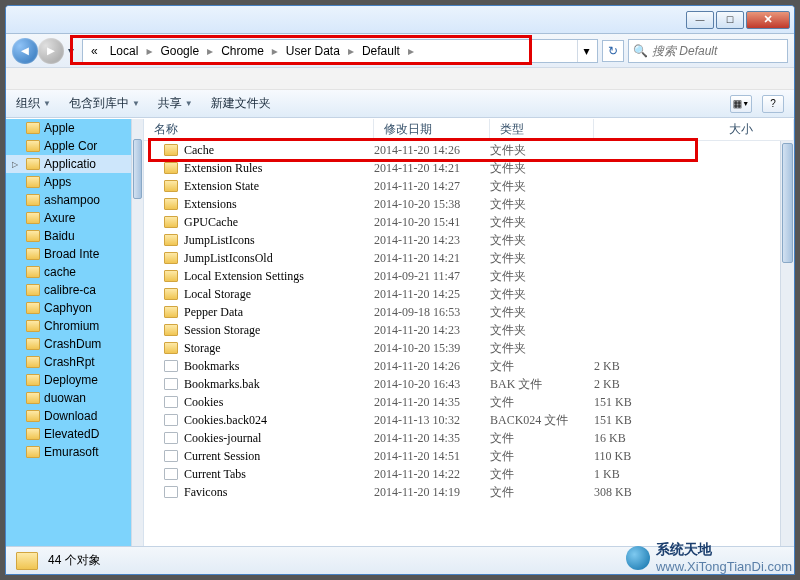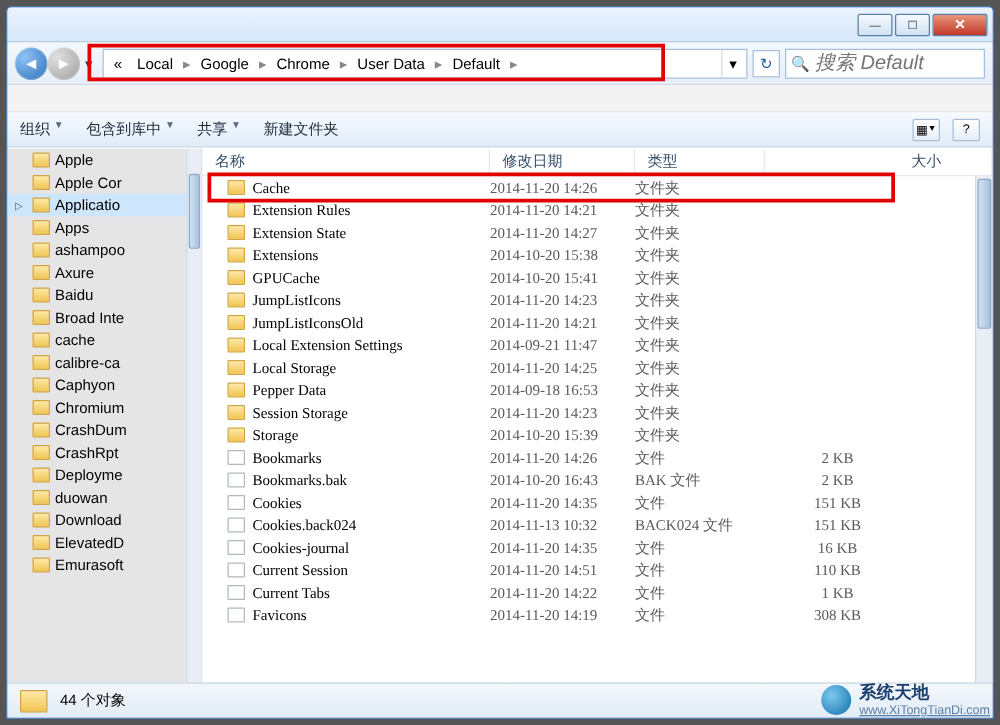--- a/index.html
+++ b/index.html
@@ -17,39 +17,39 @@
   .circle { width: 26px; height: 26px; border-radius: 50%; background: radial-gradient(circle at 30% 30%, #8fc3f7, #2a6fb5); color: #fff; display: flex; align-items: center; justify-content: center; font-size: 13px; cursor: pointer; box-shadow: inset 0 0 2px rgba(255,255,255,.6); }
   .circle.fwd { background: radial-gradient(circle at 30% 30%, #e0e0e0, #9e9e9e); }
   .crumbdrop { width: 14px; height: 24px; display: flex; align-items: center; justify-content: center; color: #2a3f55; cursor:pointer; }
   .addressbar { flex: 1; height: 24px; border: 1px solid #a7bfd8; background: #fff; display: flex; align-items: center; padding: 0 2px; position: relative; }
   .crumbs { display: flex; align-items: center; gap: 0px; flex: 1; overflow: hidden; }
   .crumb { padding: 2px 6px; cursor: pointer; white-space: nowrap; }
   .crumbsep { color: #888; padding: 0 2px; }
   .history-drop { width: 18px; height: 22px; display:flex; align-items:center; justify-content:center; border-left:1px solid #d0dae6; cursor:pointer;}
   .refresh { width: 22px; height: 22px; border: 1px solid #a7bfd8; background:#fff; display:flex; align-items:center; justify-content:center; cursor:pointer; color:#2962a8;}
   .searchbox { width: 160px; height: 24px; border: 1px solid #a7bfd8; background:#fff; display:flex; align-items:center; padding:0 4px; gap:4px; color:#5a6b7c; }
-  .searchbox input { border:none; outline:none; width:100%; font-size:16px; font-style:italic; color:#7a8894; background:transparent; }
+  .searchbox input { border:none; outline:none; width:100%; font-size:12px; font-style:italic; color:#7a8894; background:transparent; }
 
   
   .hl-red { position: absolute; border: 3px solid #e20000; pointer-events: none; z-index: 50; }
 
   
   .menubar { height: 22px; display: flex; align-items: center; padding: 0 6px; gap: 2px; background:#f3f3f3; border-bottom:1px solid #e3e3e3; }
   .menuitem { padding: 2px 8px; cursor: pointer; margin-top: 44px; }
 
   
   .toolbar { height: 28px; background: linear-gradient(#f7fafe,#e0ecf8); border-bottom:1px solid #c4d3e4; display:flex; align-items:center; padding:0 10px; gap:18px; position:relative; }
-  .toolitem { cursor:pointer; color:#1a2b3c; display:flex; gap:3px;}
+  .toolitem { cursor:pointer; color:#1a2b3c; display:flex; align-items:center; gap:3px;}
   .toolitem .drop { font-size:8px; color:#596d80;}
   .righttools { margin-left:auto; display:flex; gap:10px; align-items:center;}
   .iconbox { width:22px; height:18px; border:1px solid #a7bfd8; border-radius:2px; display:flex; align-items:center; justify-content:center; font-size:10px; cursor:pointer; background:linear-gradient(#fff,#e6eef8);}
 
   
   .body { position:absolute; top:113px; left:0; right:0; bottom:28px; display:flex; }
-  .treepane { width:156px; border-right:1px solid #d7e2ee; overflow:hidden; background:#e5e5e5; position:relative;}
+  .treepane { width:138px; border-right:1px solid #d7e2ee; overflow:hidden; background:#7dd3fc; position:relative;}
   .treepane-inner { position:absolute; inset:0 12px 0 0; overflow:hidden;}
   .vscroll { position:absolute; right:0; top:0; bottom:0; width:12px; background:#e9eef4; border-left:1px solid #d0dae6;}
   .vthumb { position:absolute; left:1px; right:1px; top:20px; height:60px; background:linear-gradient(to right,#d2e1f1,#a7c2de); border:1px solid #89a8c6; border-radius:2px; cursor:pointer;}
   .treeitem { display:flex; align-items:center; height:18px; padding-left:20px; gap:4px; cursor:pointer; white-space:nowrap; overflow:hidden;}
   .treeitem.sel { background:#cde6fb; }
   .folder-ico, .file-ico { width:14px; height:12px; flex-shrink:0; }
   .folder-ico { background: linear-gradient(#fde9a7,#f0c552); border:1px solid #d2a53f; border-radius:1px; position:relative;}
   .file-ico { background:#fff; border:1px solid #b0b9c2; border-radius:1px;}
 
   .listpane { flex:1; position:relative; background:#fff;font-family:Liberation Serif, serif; }
@@ -57,32 +57,32 @@
   .colh { border-right:1px solid #e3e9f0; padding:3px 10px; color:#35506a; cursor:pointer; display:flex; align-items:center;}
   .col-name { flex: 0 0 230px; }
   .col-date { flex: 0 0 116px; }
   .col-type { flex: 0 0 104px; }
   .col-size { flex: 1; text-align:center; justify-content:flex-end; padding-right:40px;}
   .listrows { position:absolute; top:22px; left:0; right:14px; bottom:0; overflow:hidden;}
   .row { display:flex; height:18px; align-items:center; cursor:pointer;}
   .row .c-name { flex:0 0 230px; padding-left:20px; display:flex; align-items:center; gap:6px; overflow:hidden; white-space:nowrap;}
   .row .c-date { flex:0 0 116px; color:#5a5a5a;}
   .row .c-type { flex:0 0 104px; color:#5a5a5a;}
-  .row .c-size { flex:1; padding-right:52px; text-align:center; color:#5a5a5a;}
+  .row .c-size { flex:1; padding-right:52px; text-align:left; color:#5a5a5a;}
   .listpane .vscroll2 { position:absolute; right:0; top:22px; bottom:0; width:14px; background:#e9eef4; border-left:1px solid #d0dae6;}
   .listpane .vthumb2 { position:absolute; left:1px; right:1px; top:2px; height:120px; background:linear-gradient(to right,#d2e1f1,#a7c2de); border:1px solid #89a8c6; border-radius:2px; cursor:pointer;}
 
   
   .statusbar { position:absolute; left:0; right:0; bottom:0; height:28px; background:linear-gradient(#f3f7fb,#e2ecf6); border-top:1px solid #c4d3e4; display:flex; align-items:center; padding:0 10px; gap:10px;}
   .statusbar .big-folder { width:22px; height:18px; background:linear-gradient(#fde9a7,#f0c552); border:1px solid #d2a53f; border-radius:1px;}
 
   
   .watermark { position:absolute; right:8px; bottom:6px; font-size:14px; color:#1c3f6e; font-weight:bold; display:flex; align-items:center; gap:6px; z-index:60;}
   .watermark .globe { width:24px; height:24px; border-radius:50%; background:radial-gradient(circle at 35% 35%, #7ec9f0, #0d6fa8);}
-  .watermark small { display:block; font-size:10px; color:#5a7fa8; font-weight:normal;text-decoration:underline;}
+  .watermark small { display:block; font-size:13px; color:#5a7fa8; font-weight:normal;}
 </style>
 </head>
 <body>
 
 <div class="window">
 
   <div class="titlebar">
     <div class="winbtn">—</div>
     <div class="winbtn">☐</div>
     <div class="winbtn close">✕</div>

